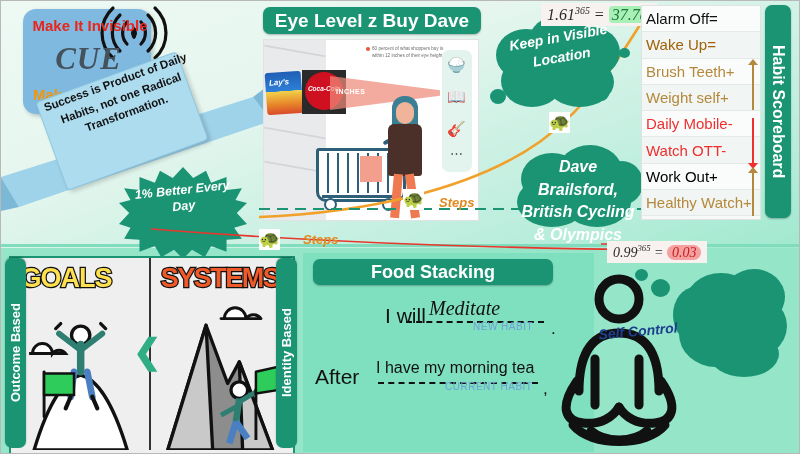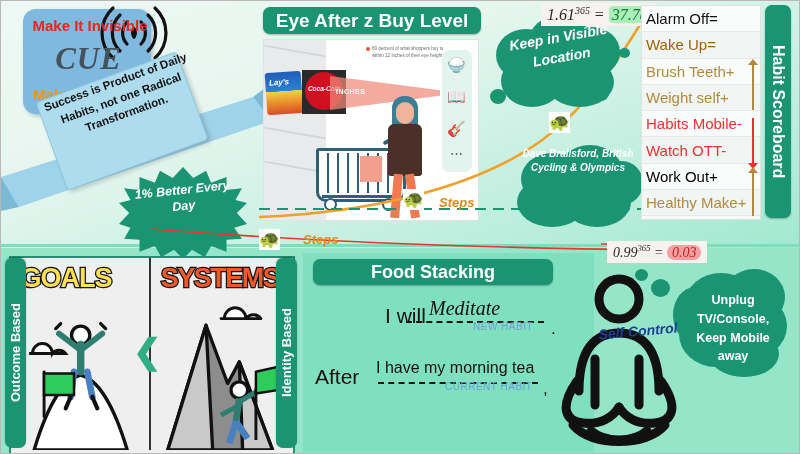--- a/index.html
+++ b/index.html
@@ -171,21 +171,21 @@
     <polygon points="0,118 252,38 270,62 18,148" fill="#9fd3ea"></polygon>
     <polygon points="0,118 0,152 18,148" fill="#7cb9d6"></polygon>
     <polygon points="252,38 270,62 268,26" fill="#7cb9d6"></polygon>
   </svg>
   <div id="ribbon-note"></div>
   <div id="ribbon-text">Success is Product of Daily Habits, not one Radical Transformation.</div>
 
   <div id="star"></div>
   <div id="star-text">1% Better Every Day</div>
 
-  <div class="green-plate" id="eye-title">Eye After z Buy Level</div>
+  <div class="green-plate" id="eye-title">Eye Level z Buy Dave</div>
   <div id="eye-img">
     <div class="shelf-wall"></div>
     <div class="shelf-line" style="left:0;top:10px;width:62px;transform:rotate(10deg)"></div>
     <div class="shelf-line" style="left:0;top:92px;width:62px;transform:rotate(10deg)"></div>
     <div class="shelf-line" style="left:0;top:126px;width:62px;transform:rotate(10deg)"></div>
     <div id="chips"></div>
     <div id="chips-lbl">Lay's</div>
     <div id="coke"></div>
     <div id="coke-circ"></div>
     <div id="coke-lbl">Coca-Cola</div>
@@ -247,31 +247,30 @@
   <div class="cloud" style="left:592px;top:85px;width:16px;height:15px"></div>
   <div class="cloud" style="left:618px;top:47px;width:11px;height:10px"></div>
 
   <div>
     <div class="cloud" style="left:520px;top:152px;width:62px;height:52px"></div>
     <div class="cloud" style="left:556px;top:144px;width:66px;height:56px"></div>
     <div class="cloud" style="left:516px;top:176px;width:70px;height:50px"></div>
     <div class="cloud" style="left:562px;top:176px;width:68px;height:50px"></div>
     <div class="cloud" style="left:600px;top:160px;width:42px;height:44px"></div>
   </div>
-  <div class="cloud-txt" style="left:518px;top:146px;width:118px;font-size:10px;line-height:1.42">Dave Brailsford, British Cycling &amp; Olympics</div>
+  <div class="cloud-txt" style="left:518px;top:155px;width:118px;font-size:16px;line-height:1.42">Dave Brailsford, British Cycling &amp; Olympics</div>
 
   <div>
     <div class="cloud" style="left:684px;top:272px;width:72px;height:62px"></div>
     <div class="cloud" style="left:700px;top:290px;width:86px;height:70px"></div>
     <div class="cloud" style="left:678px;top:300px;width:74px;height:66px"></div>
     <div class="cloud" style="left:722px;top:268px;width:62px;height:56px"></div>
     <div class="cloud" style="left:708px;top:330px;width:70px;height:46px"></div>
     <div class="cloud" style="left:672px;top:286px;width:44px;height:56px"></div>
   </div>
-  <div class="cloud-txt" style="left:680px;top:290px;width:104px;font-size:12.5px;line-height:1.5;font-style:normal">Unplug TV/Console, Keep Mobile away</div>
   <div class="cloud" style="left:650px;top:278px;width:19px;height:18px"></div>
   <div class="cloud" style="left:634px;top:268px;width:13px;height:12px"></div>
   <div class="cloud" style="left:624px;top:276px;width:9px;height:8px"></div>
 
   <div class="formula" style="left:540px;top:2px;font-size:16px;padding:2px 6px">
     <span>1.61</span><sup>365</sup>
     <span>=</span>
     <span class="hl-green">37.78</span>
   </div>
   <div class="formula" style="left:606px;top:240px;font-size:14px;padding:2px 6px">
@@ -287,30 +286,30 @@
       <div class="sb-row">
         <span style="color: #a16207;">Wake Up=</span>
       </div>
       <div class="sb-row">
         <span style="color: rgb(181, 137, 60);">Brush Teeth+</span>
       </div>
       <div class="sb-row">
         <span style="color: rgb(181, 137, 60);">Weight self+</span>
       </div>
       <div class="sb-row">
-        <span style="color: rgb(239, 47, 47);">Habits Mobile-</span>
+        <span style="color: rgb(239, 47, 47);">Daily Mobile-</span>
       </div>
       <div class="sb-row">
         <span style="color: rgb(239, 47, 47);">Watch OTT-</span>
       </div>
       <div class="sb-row">
         <span style="color: #000000;">Work Out+</span>
       </div>
       <div class="sb-row">
-        <span style="color: rgb(181, 137, 60);">Healthy Make+</span>
+        <span style="color: rgb(181, 137, 60);">Healthy Watch+</span>
       </div>
       <div class="sb-arrow" style="left: 110px; top: 58px; height: 46px; background: rgb(181, 137, 60);"></div>
       <div class="arrowhead" style="left: 106px; top: 53px; border-left: 5px solid transparent; border-right: 5px solid transparent; border-bottom: 6px solid rgb(181, 137, 60);"></div>
       <div class="sb-arrow" style="left: 110px; top: 112px; height: 46px; background: rgb(239, 47, 47);"></div>
       <div class="arrowhead" style="left: 106px; top: 157px; border-left: 5px solid transparent; border-right: 5px solid transparent; border-top: 6px solid rgb(239, 47, 47);"></div>
       <div class="sb-arrow" style="left: 110px; top: 166px; height: 44px; background: rgb(181, 137, 60);"></div>
       <div class="arrowhead" style="left: 106px; top: 161px; border-left: 5px solid transparent; border-right: 5px solid transparent; border-bottom: 6px solid rgb(181, 137, 60);"></div>
     </div>
   <div class="green-plate vtab" id="sb-tab">Habit Scoreboard</div>
 

